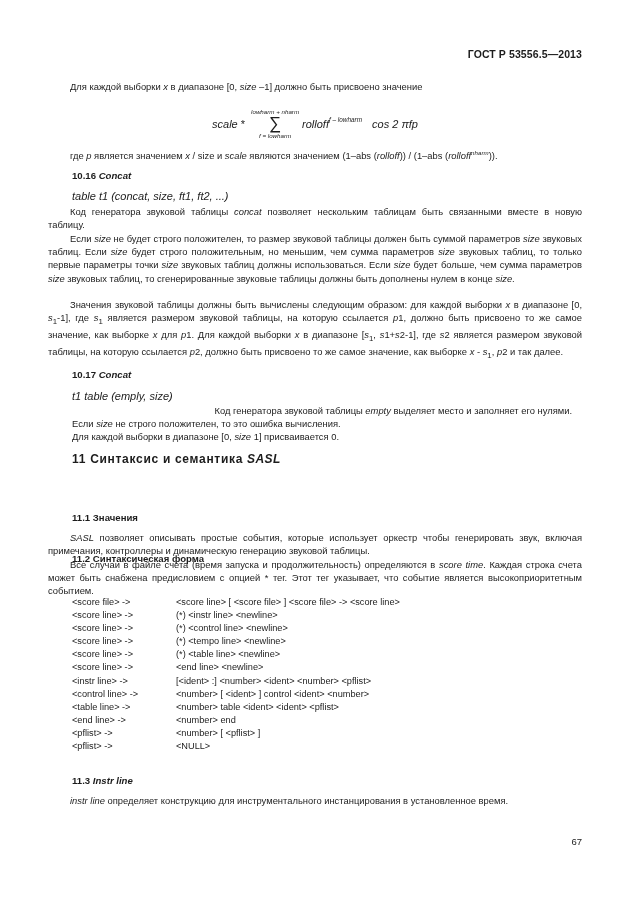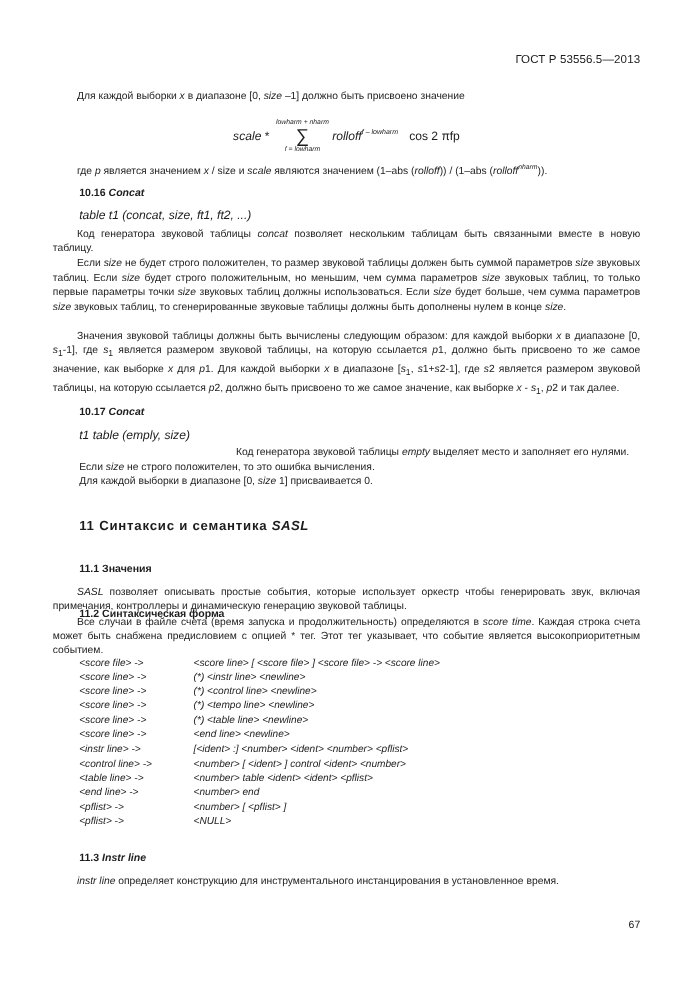--- a/index.html
+++ b/index.html
@@ -17,21 +17,21 @@
     height: 913px;
     background: #ffffff;
     overflow: hidden;
     box-sizing: border-box;
   }
   .doc-header {
     position: absolute;
     right: 48px;
     top: 48px;
     font-size: 10.5px;
-    font-weight: normal;
+    font-weight: bold;
     letter-spacing: 0.1px;
     color: #1c1c1c;
     white-space: nowrap;
   }
   .page-number {
     position: absolute;
     right: 48px;
     top: 836px;
     font-size: 9.5px;
     color: #1c1c1c;
@@ -125,21 +125,20 @@
     vertical-align: super;
   }
   .formula .upright { font-style: normal; }
   sup.small { font-size: 6.2px; font-style: italic; }
   .grammar {
     position: absolute;
     left: 72px;
     top: 596px;
     width: 470px;
     font-size: 9.2px;
-    font-style: italic;
     line-height: 13.1px;
     color: #1c1c1c;
   }
   .grammar-row {
     display: block;
     white-space: nowrap;
   }
   .grammar-lhs {
     display: inline-block;
     width: 104px;
@@ -167,21 +166,21 @@
     <span>Для каждой выборки </span><i>x</i><span> в диапазоне [0, </span><i>size</i><span> –1] должно быть присвоено значение</span>
   </div>
 
   <div class="formula">
     <span class="term">scale</span><span class="term upright" style="margin-left:3px;">*</span>
     <span class="sum-wrap">
       <span class="sum-top">lowharm + nharm</span>
       <span class="sum-sym">∑</span>
       <span class="sum-bot">f = lowharm</span>
     </span><span class="term">rolloff</span><sup>f – lowharm</sup>
-    <span class="term upright" style="margin-left:7px;">cos 2 πfp</span>
+    <span class="term upright" style="margin-left:7px;font-style:italic;">cos 2 πfp</span>
   </div>
 
   <div class="body-block indent" style="top:146px;">
     <span>где </span><i>p</i><span> является значением </span><i>x</i><span> / size и </span><i>scale</i><span> являются значением (1–abs (</span><i>rolloff</i><span>)) / (1–abs (</span><i>rolloff</i><sup class="small">nharm</sup><span>)).</span>
   </div>
 
   <div class="heading-sub" style="top:170px; left:72px;">
     <span>10.16</span>
     <i>Concat</i>
   </div>
@@ -210,21 +209,21 @@
   <div class="emply-lines" style="top:404px;text-align:right;">
     <span>Код генератора звуковой таблицы </span><i>empty</i><span> выделяет место и заполняет его нулями.</span>
   </div>
   <div class="emply-lines" style="top:417px;">
     <span>Если </span><i>size</i><span> не строго положителен, то это ошибка вычисления.</span>
   </div>
   <div class="emply-lines" style="top:430px;">
     <span>Для каждой выборки в диапазоне [0, </span><i>size</i><span> 1] присваивается 0.</span>
   </div>
 
-  <div class="heading-main" style="top:471px;text-align:center;">
+  <div class="heading-main" style="top:452px;text-align:center;">
     <span>11</span>
     <span>Синтаксис и семантика </span><i>SASL</i>
   </div>
 
   <div class="heading-sub" style="top:512px;">
     <span>11.1</span>
     <span>Значения</span>
   </div>
 
   <div class="body-block indent" style="top:531px;">

